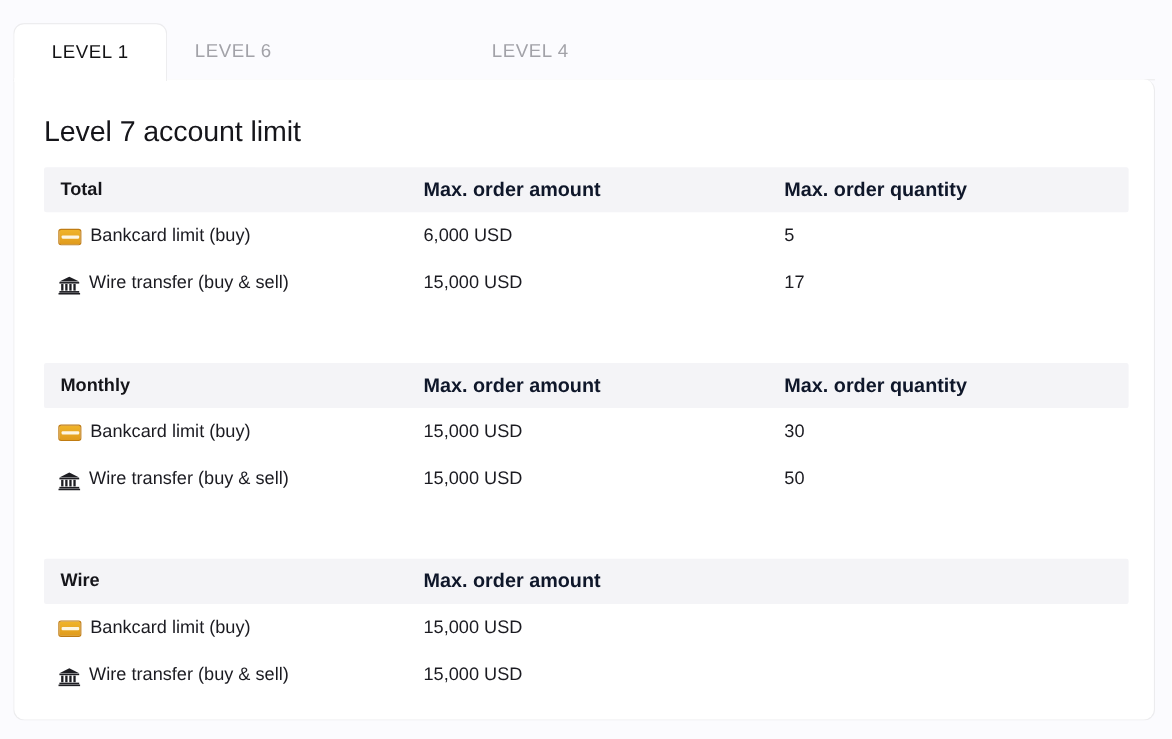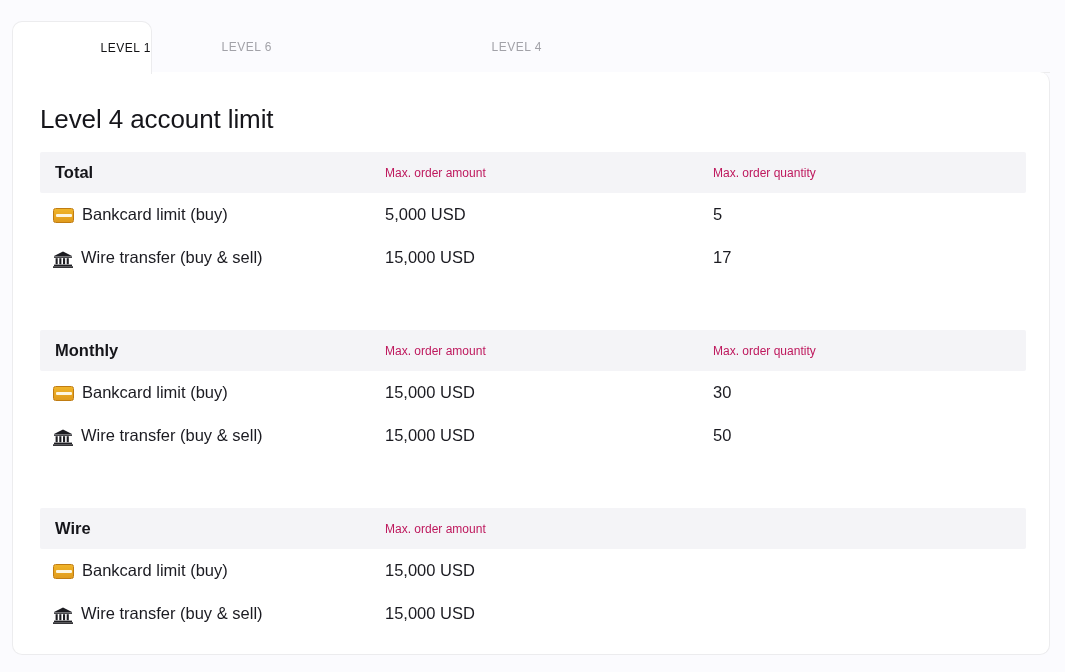--- a/index.html
+++ b/index.html
@@ -39,22 +39,22 @@
     background: #ececed;
   }
 
   .tab {
     position: absolute;
     top: 21px;
     height: 52px;
     box-sizing: border-box;
     display: flex;
     align-items: center;
-    justify-content: flex-end;
-    font-size: 12px;
+    justify-content: center;
+    font-size: 17px;
     letter-spacing: 0.5px;
     color: #a2a2a8;
     cursor: pointer;
     user-select: none;
     background: transparent;
     border: 0;
     font-family: "Liberation Sans", sans-serif;
   }
 
   .tab.active {
@@ -141,23 +141,23 @@
   .c2 { left: 345px; }
   .c3 { left: 673px; }
 
   .thead .c1 {
     font-size: 16.5px;
     font-weight: bold;
     color: #15151a;
   }
 
   .thead .c2, .thead .c3 {
-    font-size: 12px;
-    font-weight: 400;
-    color: #be185d;
+    font-size: 18px;
+    font-weight: 700;
+    color: #0f172a;
   }
 
   .trow {
     position: relative;
     height: 43px;
   }
 
   .trow .cell {
     height: 43px;
     font-size: 16.5px;
@@ -220,35 +220,35 @@
     <div class="tab t2">
       <span>LEVEL 6</span>
     </div>
     <div class="tab t4">
       <span>LEVEL 4</span>
     </div>
   </div>
 
   <div class="card">
 
-    <div class="card-title">Level 4 account limit</div>
+    <div class="card-title">Level 7 account limit</div>
 
     <div class="section sec-daily">
       <div class="thead">
         <div class="cell c1">Total</div>
         <div class="cell c2">Max. order amount</div>
         <div class="cell c3">Max. order quantity</div>
       </div>
 
       <div class="trow">
         <div class="cell c1">
           <span class="icon icon-card"></span>
           <span class="label-text">Bankcard limit (buy)</span>
         </div>
-        <div class="cell c2">5,000 USD</div>
+        <div class="cell c2">6,000 USD</div>
         <div class="cell c3">5</div>
       </div>
 
       <div class="trow">
         <div class="cell c1">
           <span class="icon icon-bank">
             <svg viewBox="0 0 20 17" width="20" height="17" aria-hidden="true">
               <polygon points="10,0.5 19,5 1,5" fill="#1d1d22"></polygon>
               <rect x="1" y="5.4" width="18" height="1.4" fill="#1d1d22"></rect>
               <rect x="2.6" y="7.2" width="2.1" height="6" fill="#1d1d22"></rect>

